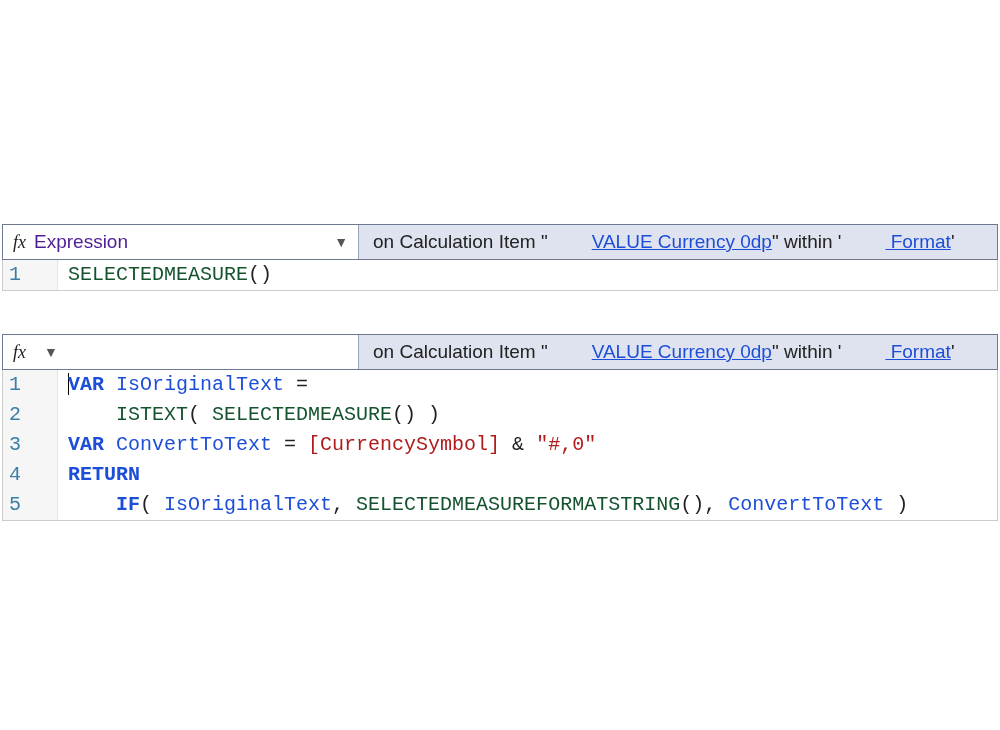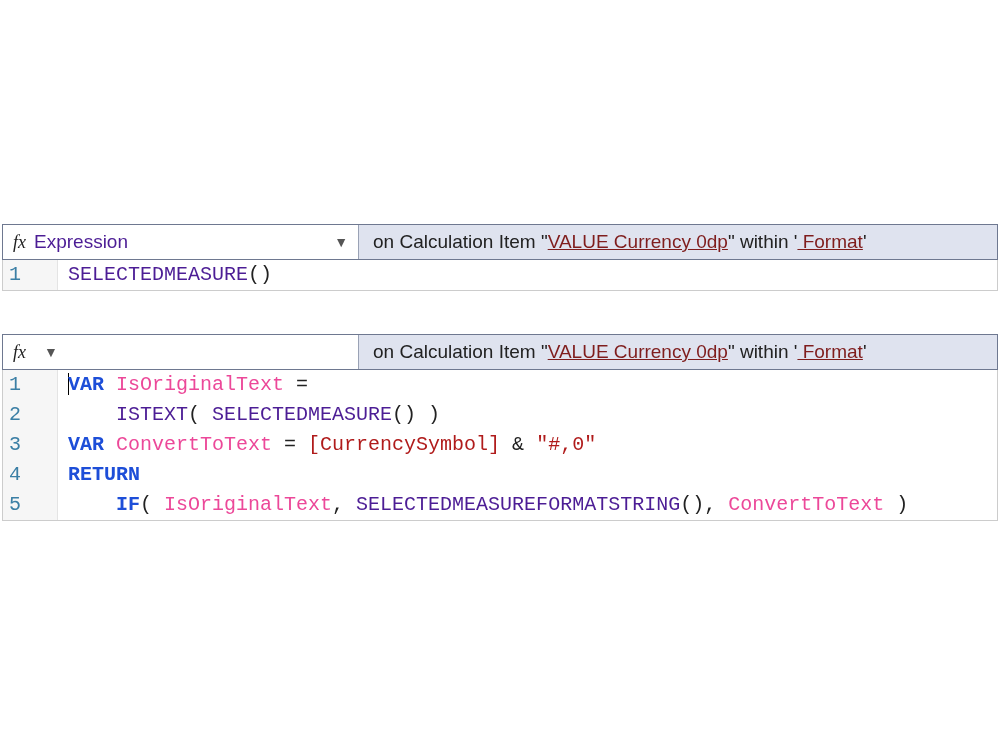--- a/index.html
+++ b/index.html
@@ -52,22 +52,23 @@
   }
   .context-part {
     display: flex;
     align-items: center;
     padding-left: 14px;
     font-size: 19px;
     color: #222;
     white-space: pre;
   }
   .context-part a {
-    color: #7f1d1d;
+    color: #1d4ed8;
     text-decoration: underline;
+    margin-left: 44px;
   }
   .code-area {
     background: #ffffff;
     border-left: 1px solid #ccc;
     border-right: 1px solid #ccc;
     border-bottom: 1px solid #ccc;
   }
   .code-line {
     display: flex;
     font-family: Consolas, "Courier New", monospace;
@@ -80,23 +81,23 @@
     box-sizing: border-box;
     background: #f6f6f6;
     color: #3b7fa5;
     text-align: left;
     padding-left: 6px;
     border-right: 1px solid #e4e4e4;
   }
   .code-content {
     padding-left: 10px;
   }
-  .tok-func { color: #4c1d95; }     
+  .tok-func { color: #14532d; }     
   .tok-keyword { color: #1d4ed8; font-weight: bold; }  
-  .tok-ident { color: #ec4899; }    
+  .tok-ident { color: #1d4ed8; }    
   .tok-colref { color: #b01b1b; }   
   .tok-string { color: #b01b1b; }   
   .tok-op { color: #222; }
   .caret-bar {
     display:inline-block;
     width:1px;
     height:22px;
     background:#000;
     vertical-align:text-top;
     margin-right:-1px;

